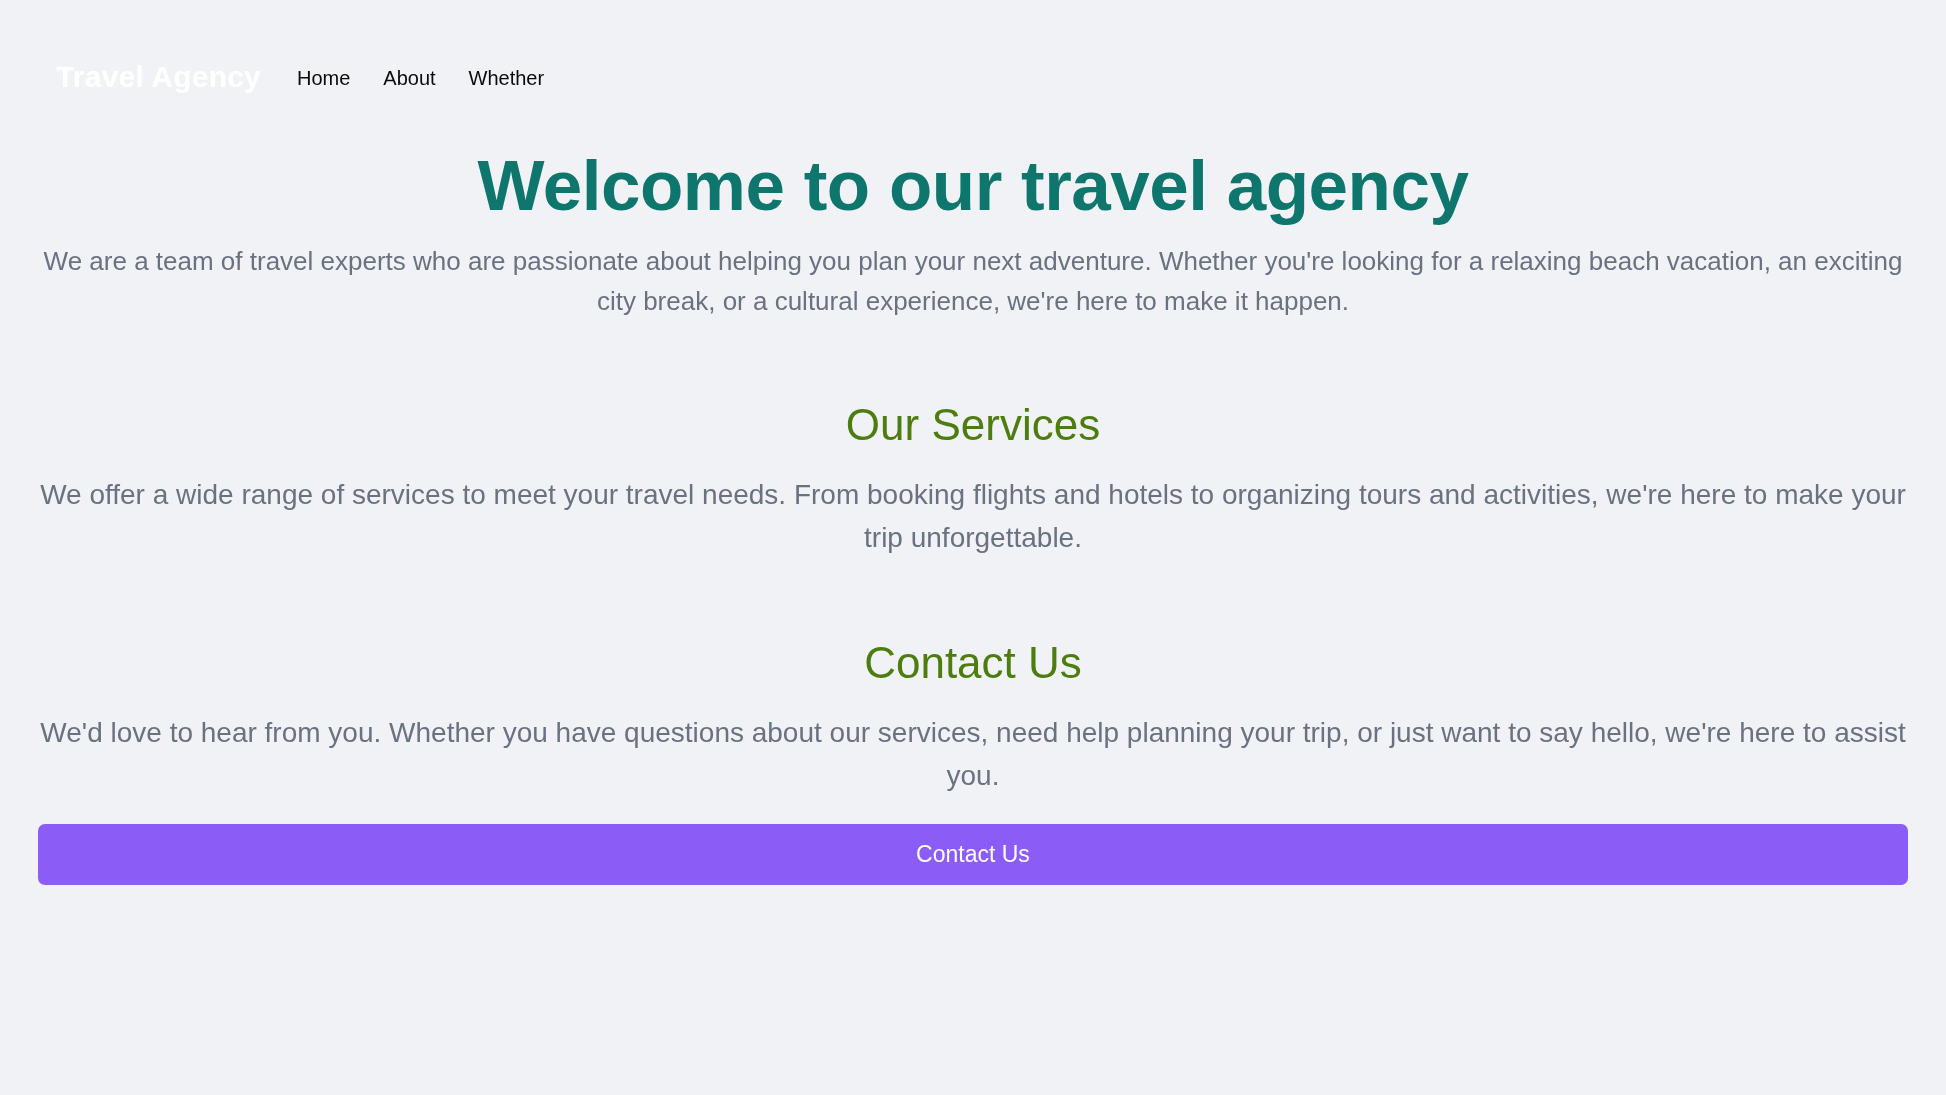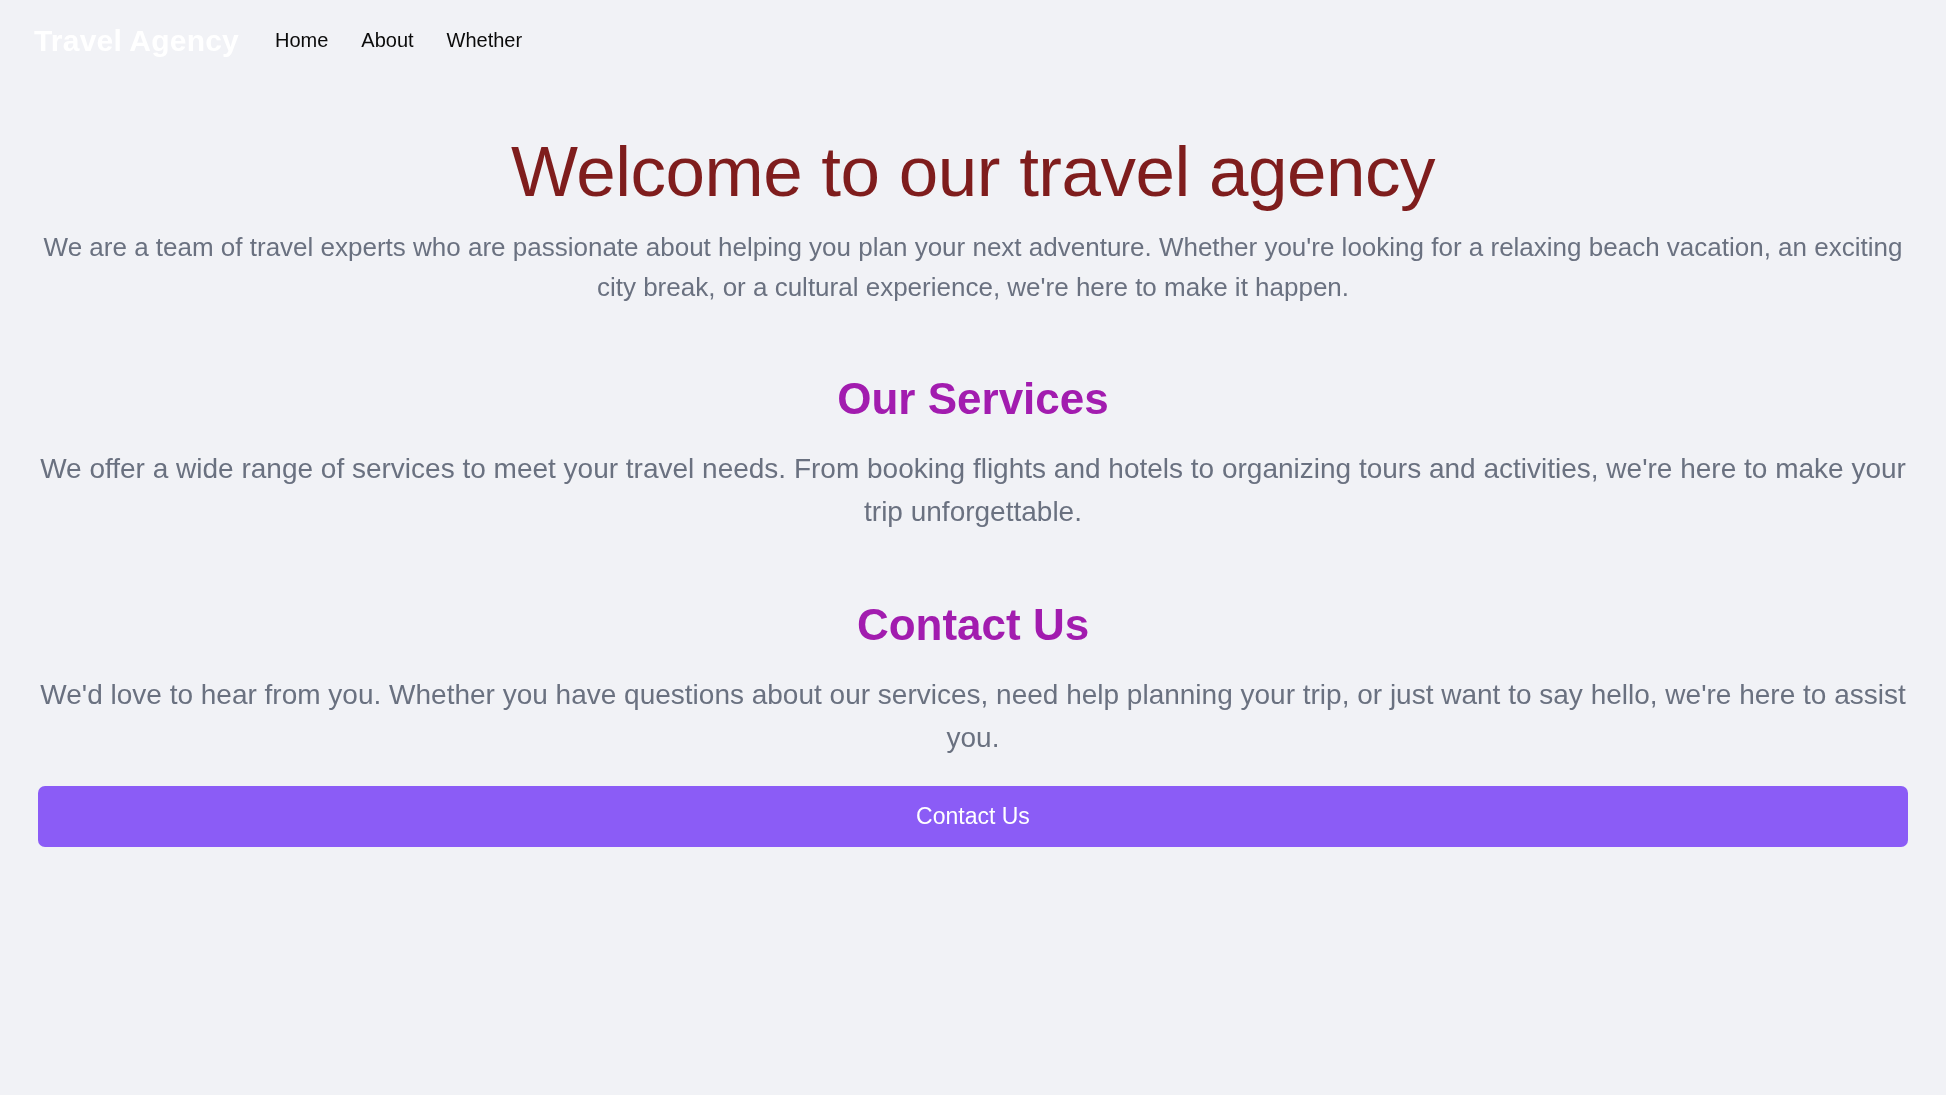--- a/index.html
+++ b/index.html
@@ -12,22 +12,22 @@
     width: 1946px;
     min-height: 1095px;
     background: #f1f2f6;
     font-family: "Liberation Sans", sans-serif;
     -webkit-font-smoothing: antialiased;
   }
 
   
   .navbar {
     display: flex;
-    align-items: flex-start;
-    padding: 26px 38px 0 34px;
+    align-items: flex-end;
+    padding: 26px 38px 0 56px;
     height: 92px;
   }
   .brand {
     font-size: 30px;
     line-height: 1;
     font-weight: 700;
     color: #ffffff;
     letter-spacing: 0.2px;
     white-space: nowrap;
     margin-right: 36px;
@@ -53,46 +53,46 @@
     width: 100%;
     padding: 0 38px;
   }
 
   
   .hero {
     text-align: center;
     padding-top: 42px;
   }
   .hero-title {
-    margin: 0;
+    margin: 14px;
     font-size: 71px;
     line-height: 1.07;
-    font-weight: 400;
-    color: #7f1d1d;
+    font-weight: 700;
+    color: #0f766e;
     letter-spacing: -0.5px;
   }
   .hero-sub {
     margin: 17px auto 0 auto;
     font-size: 26px;
     line-height: 1.55;
     color: #6a7180;
     max-width: 1872px;
   }
 
   
   .section {
     text-align: center;
     padding-top: 66px;
   }
   .section-title {
-    margin: 0;
+    margin: 12px;
     font-size: 44px;
     line-height: 1.12;
-    font-weight: 700;
-    color: #a21caf;
+    font-weight: 400;
+    color: #4d7c0f;
   }
   .section-text {
     margin: 24px auto 0 auto;
     font-size: 28px;
     line-height: 1.55;
     color: #6a7180;
     max-width: 1872px;
   }
 
   

